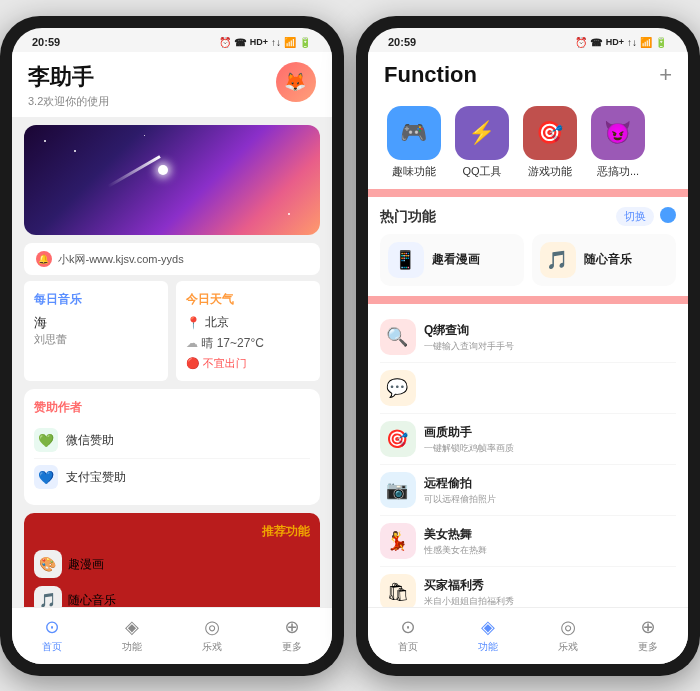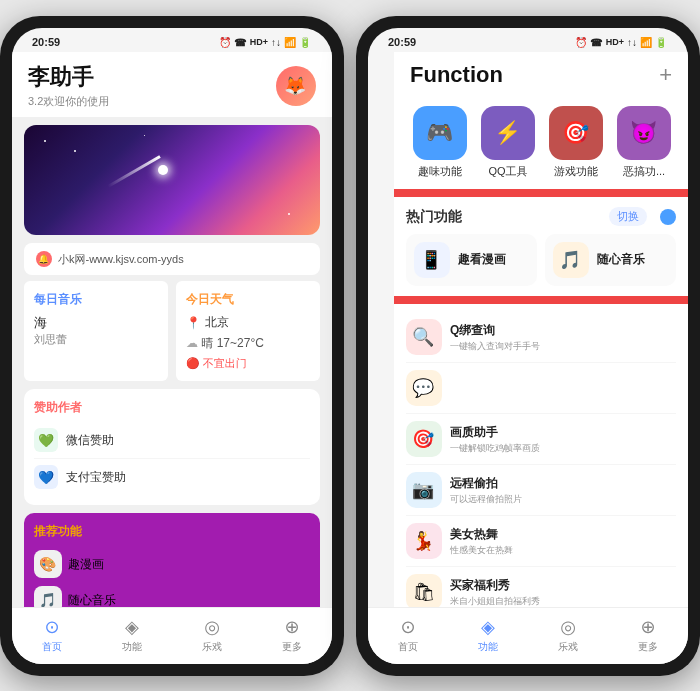--- a/index.html
+++ b/index.html
@@ -59,21 +59,21 @@
       background: #f0f0f0;
       padding: 0;
     }
     .left-content::-webkit-scrollbar { display: none; }
     
     .app-header {
       padding: 10px 16px 8px;
       background: #fff;
       display: flex;
       justify-content: space-between;
-      align-items: center;
+      align-items: flex-start;
     }
     .app-title-text {
       font-size: 22px;
       font-weight: 700;
       color: #111;
     }
     .app-subtitle {
       font-size: 11px;
       color: #888;
       margin-top: 2px;
@@ -256,22 +256,21 @@
       color: #888;
     }
     .nav-item.active { color: #5b8fff; }
     .nav-icon {
       font-size: 18px;
     }
     
     .right-content {
       flex: 1;
       overflow-y: auto;
-      background: #ef4444;
-      margin-left: 26px;
+      background: #fca5a5;
     }
     .right-content::-webkit-scrollbar { display: none; }
     .func-header {
       display: flex;
       justify-content: space-between;
       align-items: center;
       padding: 10px 16px 8px;
       background: #fff;
     }
     .func-title {
@@ -473,21 +472,21 @@
           <div class="func-btn">
             <div class="func-icon" style="background:#e8f9f0;">💚</div>
             <span>微信赞助</span>
           </div>
           <div class="func-btn">
             <div class="func-icon" style="background:#e8f0ff;">💙</div>
             <span>支付宝赞助</span>
           </div>
         </div>
 
-        <div class="section" style="background:#a21caf;">
+        <div class="section" style="background:#b91c1c;text-align:right;">
           <div class="section-title yellow">推荐功能</div>
           <div class="rec-item">
             <div class="rec-icon">🎨</div>
             <span style="font-size:12px;">趣漫画</span>
           </div>
           <div class="rec-item">
             <div class="rec-icon">🎵</div>
             <span style="font-size:12px;">随心音乐</span>
           </div>
         </div>
@@ -552,21 +551,21 @@
           </div>
           <div class="cat-item">
             <div class="cat-icon-box" style="background:#9b59b6;">😈</div>
             <span class="cat-label">恶搞功...</span>
           </div>
         </div>
 
         <div class="hot-section">
           <div class="hot-header">
             <span class="hot-title">热门功能</span>
-            <div style="display:flex;align-items:center;gap:13px;">
+            <div style="display:flex;align-items:flex-start;gap:6px;">
               <span class="switch-btn">切换</span>
               <span style="width:16px;height:16px;background:#4a9eff;border-radius:50%;display:inline-block;"></span>
             </div>
           </div>
           <div class="hot-grid">
             <div class="hot-item">
               <div class="hot-item-icon" style="background:#eef3ff;">📱</div>
               <div class="hot-item-text">
                 <div class="hot-item-name">趣看漫画</div>
               </div>

